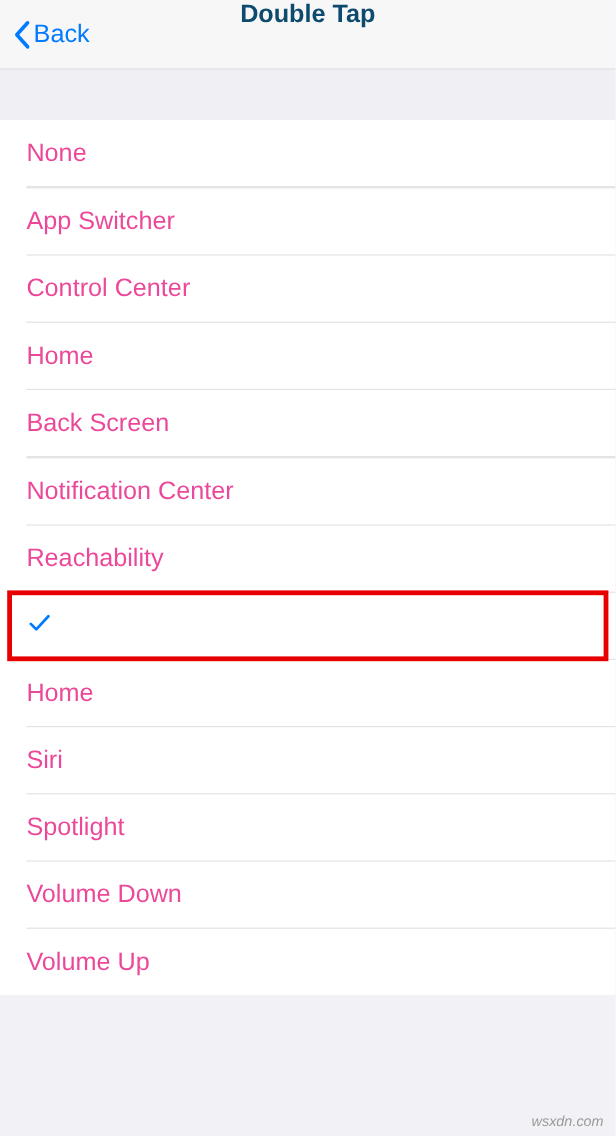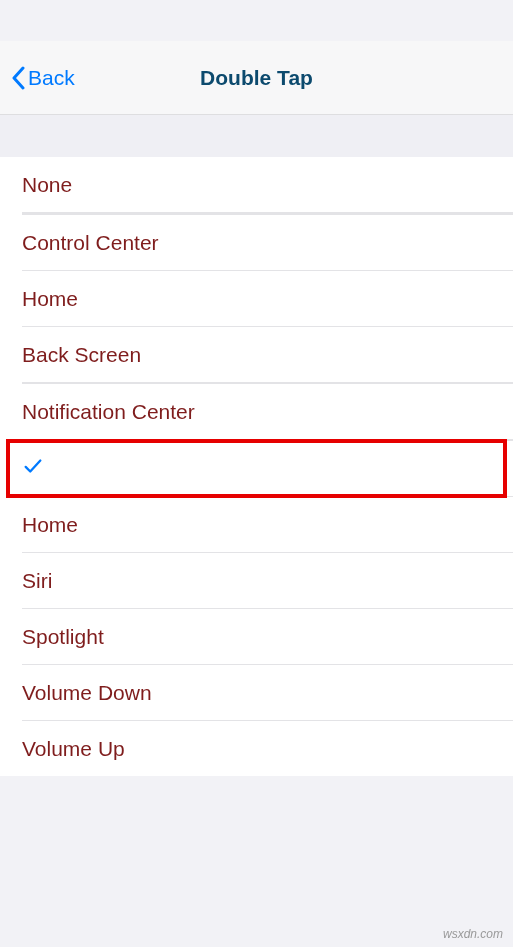--- a/index.html
+++ b/index.html
@@ -5,27 +5,25 @@
     * { margin: 0; padding: 0; box-sizing: border-box; }
     body {
       width: 513px;
       height: 947px;
       background: #f2f2f6;
       font-family: -apple-system, "Helvetica Neue", Helvetica, Arial, sans-serif;
       position: relative;
       overflow: hidden;
     }
     .navbar {
-      height: 74px;
+      height: 58px;
       background: #f7f7f8;
       display: flex;
-      align-items: center;
       position: relative;
       border-bottom: 1px solid #dedee0;
-      margin-top: 41px;
     }
     .back-btn {
       display: flex;
       align-items: center;
       padding-left: 10px;
       color: #007aff;
       font-size: 21px;
       cursor: pointer;
     }
     .back-btn svg { margin-right: 2px; }
@@ -41,21 +39,21 @@
     .spacer { height: 42px; background: #efeff4; }
     .list { background: #fff; }
     .row-wrap { position: relative; }
     .row {
       display: flex;
       align-items: center;
       justify-content: space-between;
       padding: 0 18px 0 22px;
       min-height: 55px;
       font-size: 21px;
-      color: #7f1d1d;
+      color: #ec4899;
       cursor: pointer;
     }
     .sep {
       height: 1px;
       background: #e3e3e6;
       margin-left: 22px;
     }
     .check { color: #007aff; }
     .highlight-box {
       position: absolute;
@@ -91,20 +89,25 @@
 <div class="spacer"></div>
 
 <div class="list" id="list">
     <div class="row-wrap">
       <div class="row">
         <span>None</span>
       </div>
     </div>
     <div class="sep"></div>
     <div class="sep"></div>
+    <div class="row-wrap">
+      <div class="row">
+        <span>App Switcher</span>
+      </div>
+    </div>
     <div class="sep"></div>
     <div class="row-wrap">
       <div class="row">
         <span>Control Center</span>
       </div>
     </div>
     <div class="sep"></div>
     <div class="row-wrap">
       <div class="row">
         <span>Home</span>
@@ -117,20 +120,25 @@
       </div>
     </div>
     <div class="sep"></div>
     <div class="sep"></div>
     <div class="row-wrap">
       <div class="row">
         <span>Notification Center</span>
       </div>
     </div>
     <div class="sep"></div>
+    <div class="row-wrap">
+      <div class="row">
+        <span>Reachability</span>
+      </div>
+    </div>
     <div class="sep"></div>
     <div class="row-wrap">
       <div class="row">
         <span class="check"><svg width="22" height="22" viewBox="0 0 24 24" fill="none" stroke="#007aff" stroke-width="2.5" stroke-linecap="round" stroke-linejoin="round">
             <polyline points="4,13 9,18 20,6"></polyline>
           </svg></span>
       </div>
       <div class="highlight-box"></div>
     </div>
     <div class="sep"></div>

